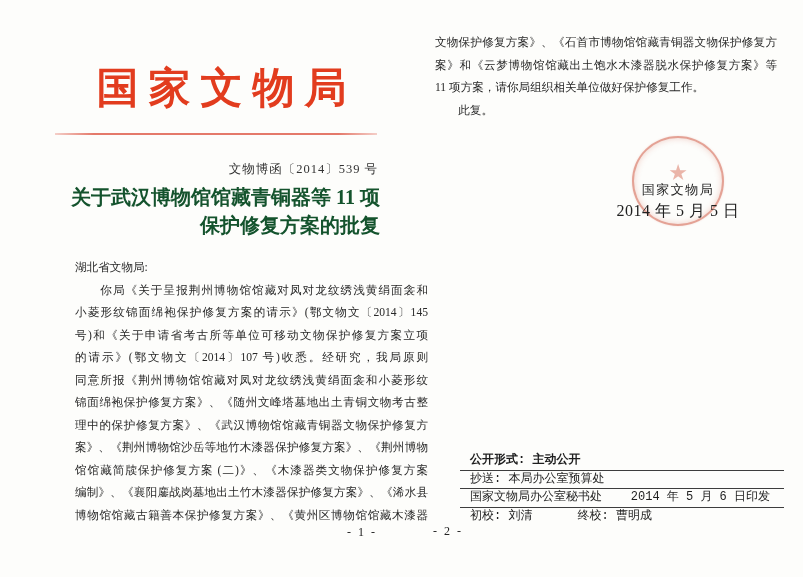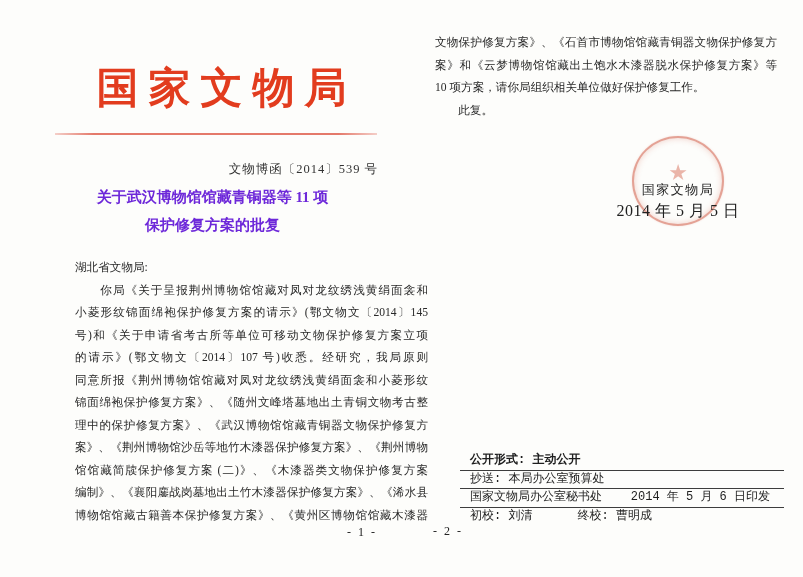--- a/index.html
+++ b/index.html
@@ -35,23 +35,23 @@
     position:absolute;top:133px;left:10px;width:322px;height:2px;
     background:linear-gradient(to right,rgba(228,121,106,.35),var(--rule-red) 12%,var(--rule-red) 88%,rgba(228,121,106,.35));
   }
   .docnum{
     position:absolute;top:161px;right:20px;
     font-size:12.5px;color:#333;
     letter-spacing:1px;white-space:nowrap;
   }
   .title{
     position:absolute;top:183px;left:0;right:18px;
-    text-align:center;
-    font-size:15px;font-weight:bold;line-height:28px;
-    color:#6d28d9;
+    text-align:right;
+    font-size:20px;font-weight:bold;line-height:28px;
+    color:#14532d;
   }
   .bodyblock{position:absolute;left:0;}
   .page1 .bodyblock{top:257px;width:353px;margin-left:30px;}
   .page2 .bodyblock{top:32px;width:342px;}
   .ln{
     font-size:11.6px;line-height:22.5px;
     text-align:justify;text-align-last:justify;
     white-space:nowrap;
     color:var(--ink);
   }
@@ -129,21 +129,21 @@
     </div>
 
     <div class="pgnum p1">- 1 -</div>
   </div>
 
   <div class="page page2">
 
     <div class="bodyblock">
       <div class="ln">文物保护修复方案》、《石首市博物馆馆藏青铜器文物保护修复方</div>
       <div class="ln">案》和《云梦博物馆馆藏出土饱水木漆器脱水保护修复方案》等</div>
-      <div class="ln noj">10 项方案，请你局组织相关单位做好保护修复工作。</div>
+      <div class="ln noj">11 项方案，请你局组织相关单位做好保护修复工作。</div>
       <div class="ln noj">　　此复。</div>
     </div>
 
     <div class="seal">
       <div class="seal-star">★</div>
     </div>
 
     <div class="sig">
       <div class="sig-name">国家文物局</div>
       <div class="sig-date">2014 年 5 月 5 日</div>

